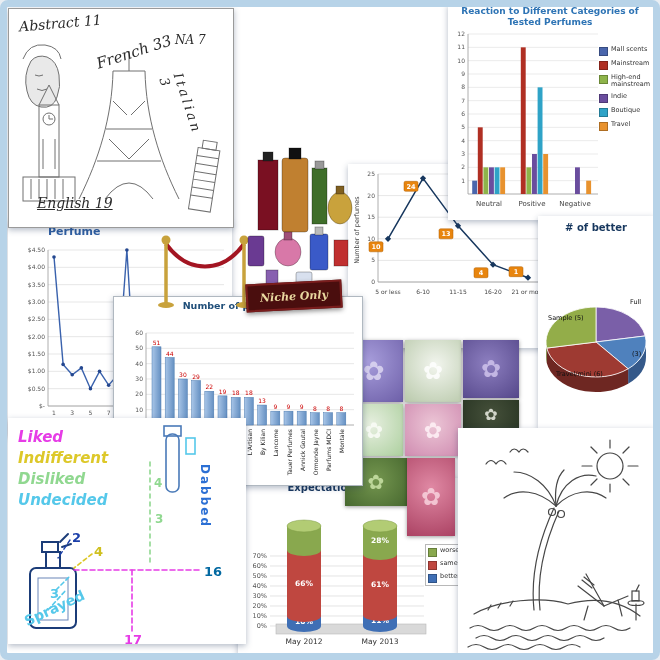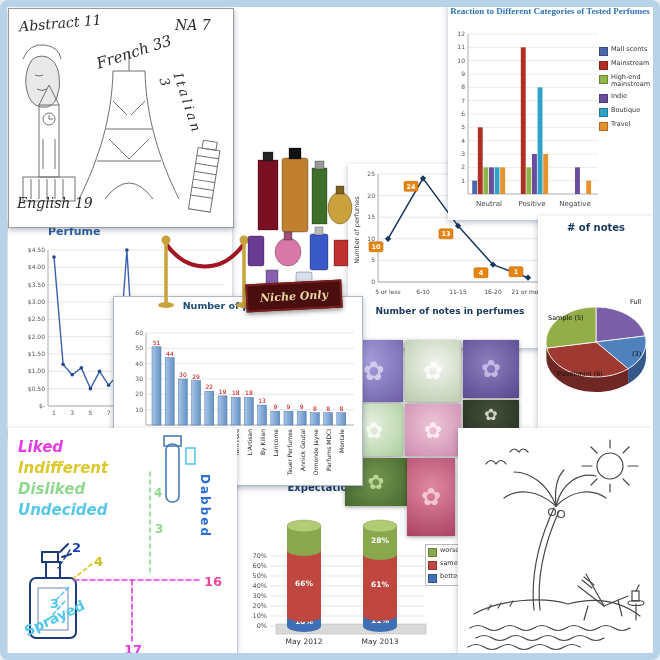--- a/index.html
+++ b/index.html
@@ -16,34 +16,34 @@
   #p-pie{left:531px;top:209px;width:116px;height:212px;z-index:5;}
   #p-expect{left:231px;top:471px;width:222px;height:178px;z-index:5;}
   #p-flowers{left:337px;top:333px;width:176px;height:196px;z-index:6;background:transparent;box-shadow:none;}
   #p-brands{left:106px;top:289px;width:248px;height:188px;z-index:7;border:1px solid #b0b8c0;}
   #p-beach{left:451px;top:421px;width:196px;height:226px;z-index:7;}
   #p-collage{left:141px;top:139px;width:206px;height:166px;z-index:8;background:transparent;box-shadow:none;}
   #niche-band{left:239px;top:275px;width:92px;height:24px;z-index:8;background:#4a0e0e;border:2px solid #7a1d1d;
               transform:rotate(-3deg);display:flex;align-items:center;justify-content:center;
               box-shadow:0 2px 5px rgba(0,0,0,.45);}
   #p-sketch{left:1px;top:1px;width:224px;height:218px;z-index:9;border:1px solid #9a9a9a;}
-  #p-liked{left:1px;top:421px;width:229px;height:226px;z-index:9;}
+  #p-liked{left:1px;top:411px;width:229px;height:226px;z-index:9;padding-left:9px;}
 
   
   .vcircle{position:absolute;border-radius:50%;border:2px solid #fff;}
   #venn-outer{left:6px;top:5px;width:194px;height:194px;background:#7d71c4;}
   #venn-mid{left:31px;top:38px;width:144px;height:144px;background:#5052a8;}
   #venn-teal{left:61px;top:96px;width:84px;height:84px;background:#3fb1c5;}
   .vtext{position:absolute;color:#fff;font-size:8.5px;text-align:center;line-height:1.25;}
   #venn-t1{left:58px;top:52px;width:94px;}
   #venn-t2{left:61px;top:126px;width:84px;}
 
   
   #price-title{left:40px;top:5px;width:110px;color:#2e5fa3;font-size:11px;text-align:left;}
-  #reaction-title{left:2px;top:2px;width:200px;color:#2e74b5;font-size:9px;line-height:1.25;font-family:Liberation Serif, serif;}
+  #reaction-title{left:2px;top:2px;width:200px;color:#2e74b5;font-size:9px;line-height:1.25;}
   #notes-ylabel{position:absolute;left:-46px;top:62px;width:110px;transform:rotate(-90deg);
                 font-size:6.5px;color:#444;text-align:center;}
   #notes-title{left:10px;top:142px;width:184px;color:#17375e;font-size:9px;}
   #pie-title{left:0;top:6px;width:116px;color:#17375e;font-size:10px;}
   #brands-title{left:0;top:3px;width:248px;color:#1f4e79;font-size:9.5px;line-height:1.25;}
   #expect-title{left:0;top:4px;width:222px;color:#17375e;font-size:10px;}
 
   
   .legend{position:absolute;display:flex;flex-direction:column;gap:4px;}
   #reaction-legend{left:151px;top:42px;width:54px;}
@@ -67,24 +67,24 @@
   #niche-text{color:#e9d8a0;font-family:"DejaVu Serif",serif;font-style:italic;font-size:11px;font-weight:bold;}
 
   
   #liked-legend{position:absolute;left:10px;top:10px;display:flex;flex-direction:column;gap:3px;
                 font-size:15px;font-weight:bold;font-style:italic;}
   .ann{position:absolute;font-weight:bold;font-family:"DejaVu Sans",sans-serif;}
 
   
   .hw{position:absolute;font-family:"DejaVu Serif",serif;font-style:italic;color:#2a2a2a;}
   #hw-abstract{left:10px;top:6px;font-size:14px;transform:rotate(-5deg);}
-  #hw-na{left:166px;top:8px;font-size:14px;}
+  #hw-na{left:166px;top:24px;font-size:12px;}
   #hw-french{left:86px;top:34px;font-size:15px;transform:rotate(-18deg);}
   #hw-italian{left:176px;top:62px;font-size:13px;transform:rotate(72deg);transform-origin:left top;letter-spacing:3px;}
-  #hw-english{left:8px;top:186px;font-size:14px;}
+  #hw-english{left:28px;top:186px;font-size:14px;text-decoration:underline;}
 
   .svgbox{position:absolute;left:0;top:0;}
   #pie-svg{top:22px;}
 </style>
 </head>
 <body>
 
 <div id="canvas">
 
   <div class="panel" id="p-price">
@@ -177,21 +177,20 @@
           <rect x="126" y="103.72" width="14" height="10" rx="1.5" fill="#e8850e" stroke="#b05f00" stroke-width="0.5"></rect>
           <text x="133" y="111.22" font-size="6.5" fill="#fff" text-anchor="middle" font-family="DejaVu Sans, sans-serif" font-weight="bold">4</text>
           <rect x="161" y="102.68" width="14" height="10" rx="1.5" fill="#e8850e" stroke="#b05f00" stroke-width="0.5"></rect>
           <text x="168" y="110.18" font-size="6.5" fill="#fff" text-anchor="middle" font-family="DejaVu Sans, sans-serif" font-weight="bold">1</text>
           <text x="40" y="130" font-size="6" fill="#444" text-anchor="middle" font-family="DejaVu Sans, sans-serif">5 or less</text>
           <text x="75" y="130" font-size="6" fill="#444" text-anchor="middle" font-family="DejaVu Sans, sans-serif">6-10</text>
           <text x="110" y="130" font-size="6" fill="#444" text-anchor="middle" font-family="DejaVu Sans, sans-serif">11-15</text>
           <text x="145" y="130" font-size="6" fill="#444" text-anchor="middle" font-family="DejaVu Sans, sans-serif">16-20</text>
           <text x="180" y="130" font-size="6" fill="#444" text-anchor="middle" font-family="DejaVu Sans, sans-serif">21 or more</text>
         </svg></div>
-    <div class="ctitle" id="notes-title">Number of notes in perfumes</div>
   </div>
 
 
   <div class="panel" id="p-reaction">
     <div class="ctitle" id="reaction-title">Reaction to Different Categories of Tested Perfumes</div>
     <div class="svgbox" id="reaction-svg"><svg width="206" height="216">
           <line x1="20" y1="176.66666666666666" x2="150" y2="176.66666666666666" stroke="#e2e2e2" stroke-width="0.7"></line>
           <text x="17" y="178.66666666666666" font-size="6" fill="#555" text-anchor="end" font-family="DejaVu Sans, sans-serif">1</text>
           <line x1="20" y1="163.33333333333334" x2="150" y2="163.33333333333334" stroke="#e2e2e2" stroke-width="0.7"></line>
           <text x="17" y="165.33333333333334" font-size="6" fill="#555" text-anchor="end" font-family="DejaVu Sans, sans-serif">2</text>
@@ -256,21 +255,21 @@
           <span>Boutique</span>
         </div>
         <div class="lgi">
           <span class="lgsq" style="background: rgb(232, 146, 46);"></span>
           <span>Travel</span>
         </div>
       </div>
   </div>
 
   <div class="panel" id="p-pie">
-    <div class="ctitle" id="pie-title"># of notes</div>
+    <div class="ctitle" id="pie-title"># of better</div>
     <div class="svgbox" id="pie-svg"><svg width="116" height="190">
           <path d="M108,104 A50 35 0 0 1 90.13938048432698,130.81155550916424 L90.13938048432698,145.81155550916424 A50 35 0 0 0 108,119 Z" fill="#35598a"></path>
           <path d="M90.13938048432698,130.81155550916424 A50 35 0 0 1 8.759612349389599,110.07768621834256 L8.759612349389599,125.07768621834256 A50 35 0 0 0 90.13938048432698,145.81155550916424 Z" fill="#6e2722"></path>
           <path d="M8.759612349389599,110.07768621834256 A50 35 0 0 1 8,104 L8,119 A50 35 0 0 0 8.759612349389599,125.07768621834256 Z" fill="#687d31"></path>
           <path d="M58 104 L58,69 A50 35 0 0 1 107.2403876506104,97.92231378165744 Z" fill="#7a5fa8" stroke="#fff" stroke-width="0.8"></path>
           <path d="M58 104 L107.2403876506104,97.92231378165744 A50 35 0 0 1 90.13938048432698,130.81155550916424 Z" fill="#4f81bd" stroke="#fff" stroke-width="0.8"></path>
           <path d="M58 104 L90.13938048432698,130.81155550916424 A50 35 0 0 1 8.759612349389599,110.07768621834256 Z" fill="#9e3a32" stroke="#fff" stroke-width="0.8"></path>
           <path d="M58 104 L8.759612349389599,110.07768621834256 A50 35 0 0 1 57.99999999999999,69 Z" fill="#93ad49" stroke="#fff" stroke-width="0.8"></path>
           <text x="92" y="66" font-size="6.5" fill="#111" text-anchor="start" font-family="DejaVu Sans, sans-serif">Full</text>
           <text x="94" y="118" font-size="6.5" fill="#111" text-anchor="start" font-family="DejaVu Sans, sans-serif">(3)</text>
@@ -595,21 +594,21 @@
     <div id="liked-legend">
         <div style="color: rgb(230, 60, 230);">Liked</div>
         <div style="color: rgb(221, 200, 41);">Indifferent</div>
         <div style="color: rgb(144, 216, 144);">Disliked</div>
         <div style="color: rgb(85, 200, 234);">Undecided</div>
       </div>
     <div id="liked-ann">
         <div class="ann" style="left: 64px; top: 112px; color: rgb(27, 63, 170); font-size: 13px;">2</div>
         <div class="ann" style="left: 86px; top: 126px; color: rgb(207, 192, 31); font-size: 13px;">4</div>
         <div class="ann" style="left: 42px; top: 168px; color: rgb(85, 200, 234); font-size: 13px;">3</div>
-        <div class="ann" style="left: 196px; top: 146px; color: #ec4899; font-size: 13px;">16</div>
+        <div class="ann" style="left: 196px; top: 146px; color: #0369a1; font-size: 13px;">16</div>
         <div class="ann" style="left: 116px; top: 214px; color: rgb(230, 60, 230); font-size: 13px;">17</div>
         <div class="ann" style="left: 146px; top: 58px; color: rgb(144, 216, 144); font-size: 12px;">4</div>
         <div class="ann" style="left: 147px; top: 94px; color: rgb(144, 216, 144); font-size: 12px;">3</div>
         <div class="ann" style="left: 190px; top: 46px; color: rgb(43, 111, 212); font-size: 12px; writing-mode: vertical-rl; letter-spacing: 2px;">Dabbed</div>
         <div class="ann" style="left: 14px; top: 182px; color: rgb(85, 200, 234); font-size: 14px; transform: rotate(-25deg);">Sprayed</div>
       </div>
   </div>
 
 </div>
 

